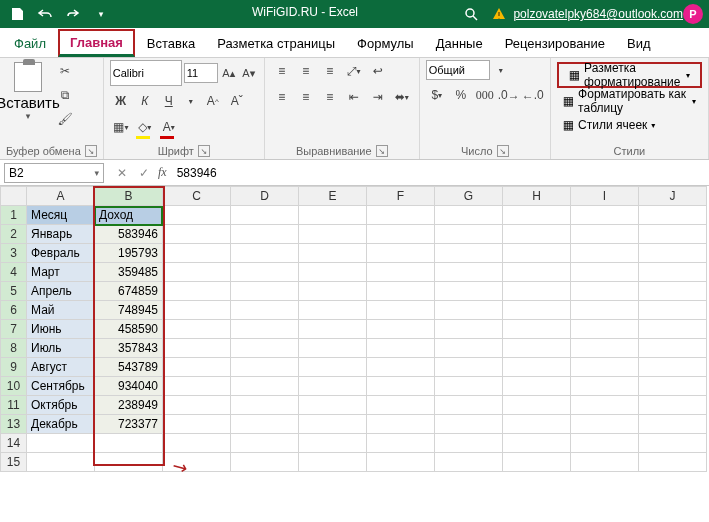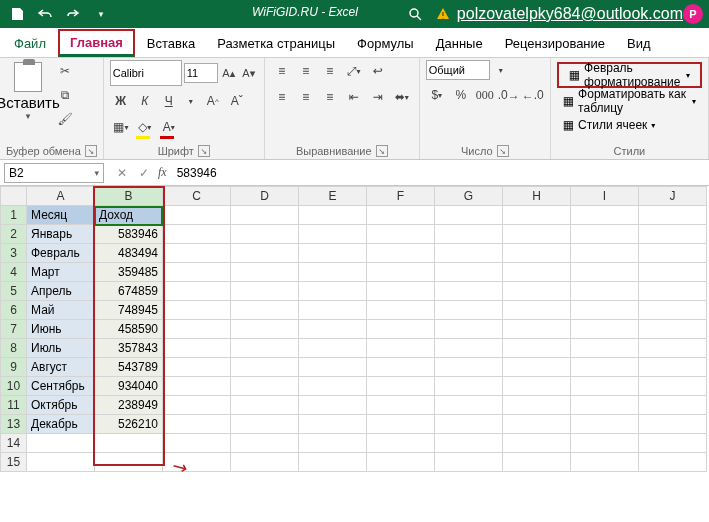--- a/index.html
+++ b/index.html
@@ -2,24 +2,24 @@
 <html><head>
 <meta charset="utf-8">
 <style>
   * { box-sizing: border-box; margin: 0; padding: 0; font-family: 'Segoe UI', Tahoma, sans-serif; }
   body { width: 709px; height: 522px; overflow: hidden; background: #fff; font-size: 12px; }
 
   
   .title-bar { background: #0c6b3c; height: 28px; display: flex; align-items: center; color: #fff; padding: 0 6px; }
   .title-bar .qat { display: flex; align-items: center; gap: 6px; }
   .title-bar .qat .btn { width: 22px; height: 22px; display: flex; align-items: center; justify-content: center; cursor: pointer; }
-  .title-bar .title { flex: 0 0 auto; margin: 0 40px 4px 140px; font-size: 12px; font-style: italic; }
+  .title-bar .title { flex: 0 0 auto; margin: 0 40px 4px 140px; font-size: 12px; }
   .title-bar .spacer { flex: 1; }
   .title-bar .search, .title-bar .warn { width: 28px; height: 28px; display:flex; align-items:center; justify-content:center; }
-  .title-bar .user-email { font-size: 16px; text-decoration: underline; margin: 0 0; text-align: right; }
+  .title-bar .user-email { font-size: 12px; text-decoration: underline; margin: 0 0; text-align: right; }
   .title-bar .avatar { width: 20px; height: 20px; border-radius: 50%; background: #e91e8c; color: #fff; display:flex; align-items:center; justify-content:center; font-size:11px; font-weight:bold; }
 
   
   .tabs { background: #fff; height: 30px; border-bottom: 1px solid #d0d0d0; display:flex; align-items:flex-end; padding-left:4px; gap:2px; }
   .tab { padding: 6px 10px; font-size: 13px; cursor:pointer; color:#000000; }
   .tab.file { color: #0c6b3c; font-weight: 500; }
   .tab.active { border: 2px solid #b02020; border-bottom: 3px solid #0c6b3c; background:#fff; color:#be185d; font-weight:600; padding:4px 10px; }
 
   
   .ribbon { background:#f3f3f3; height:102px; border-bottom:1px solid #c8c8c8; display:flex; }
@@ -229,21 +229,21 @@
         <span class="launcher">↘</span>
       </div>
   </div>
 
   <div class="group" style="flex:1;">
     <div class="group-body">
       <div class="col" style="gap:2px; padding-top:2px;">
         <span class="highlight-red" style="display:inline-flex;">
           <div class="styles-btn">
             <span>▦</span>
-            <span>Февраль форматирование</span>
+            <span>Разметка форматирование</span>
             <span style="font-size:8px;">▾</span>
           </div>
         </span>
         <div class="styles-btn">
           <span>▦</span>
           <span>Форматировать как таблицу</span>
           <span style="font-size:8px;">▾</span>
         </div>
         <div class="styles-btn">
           <span>▦</span>
@@ -311,21 +311,21 @@
           <td></td>
           <td></td>
           <td></td>
           <td></td>
           <td></td>
           <td></td>
         </tr>
         <tr>
           <th class="rowh rowsel">3</th>
           <td class="data-cell-a">Февраль</td>
-          <td class="data-cell-b num">483494</td>
+          <td class="data-cell-b num">195793</td>
           <td></td>
           <td></td>
           <td></td>
           <td></td>
           <td></td>
           <td></td>
           <td></td>
           <td></td>
         </tr>
         <tr>
@@ -428,21 +428,21 @@
           <td></td>
           <td></td>
           <td></td>
           <td></td>
           <td></td>
           <td></td>
         </tr>
         <tr>
           <th class="rowh rowsel">13</th>
           <td class="data-cell-a">Декабрь</td>
-          <td class="data-cell-b num">526210</td>
+          <td class="data-cell-b num">723377</td>
           <td></td>
           <td></td>
           <td></td>
           <td></td>
           <td></td>
           <td></td>
           <td></td>
           <td></td>
         </tr>
         <tr>

